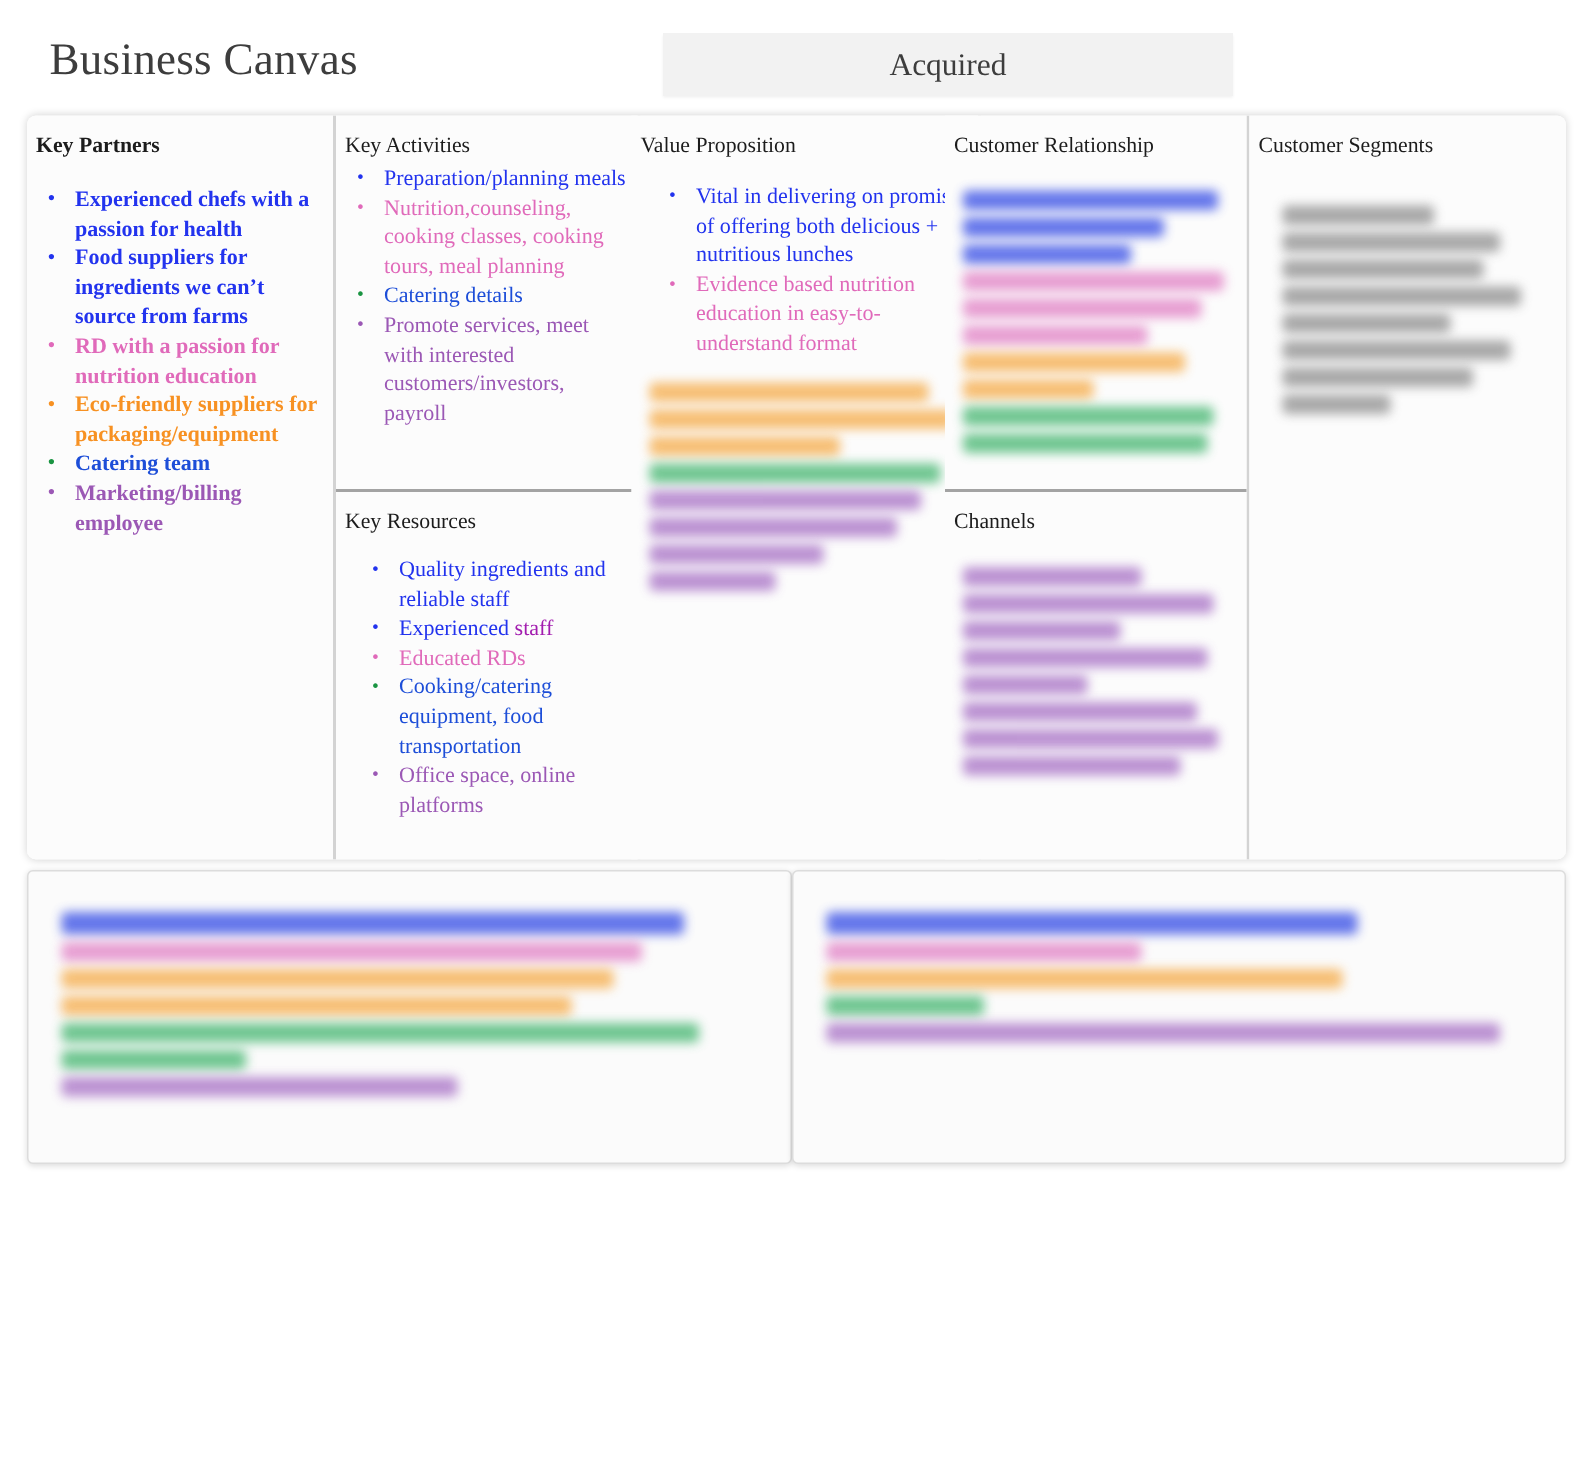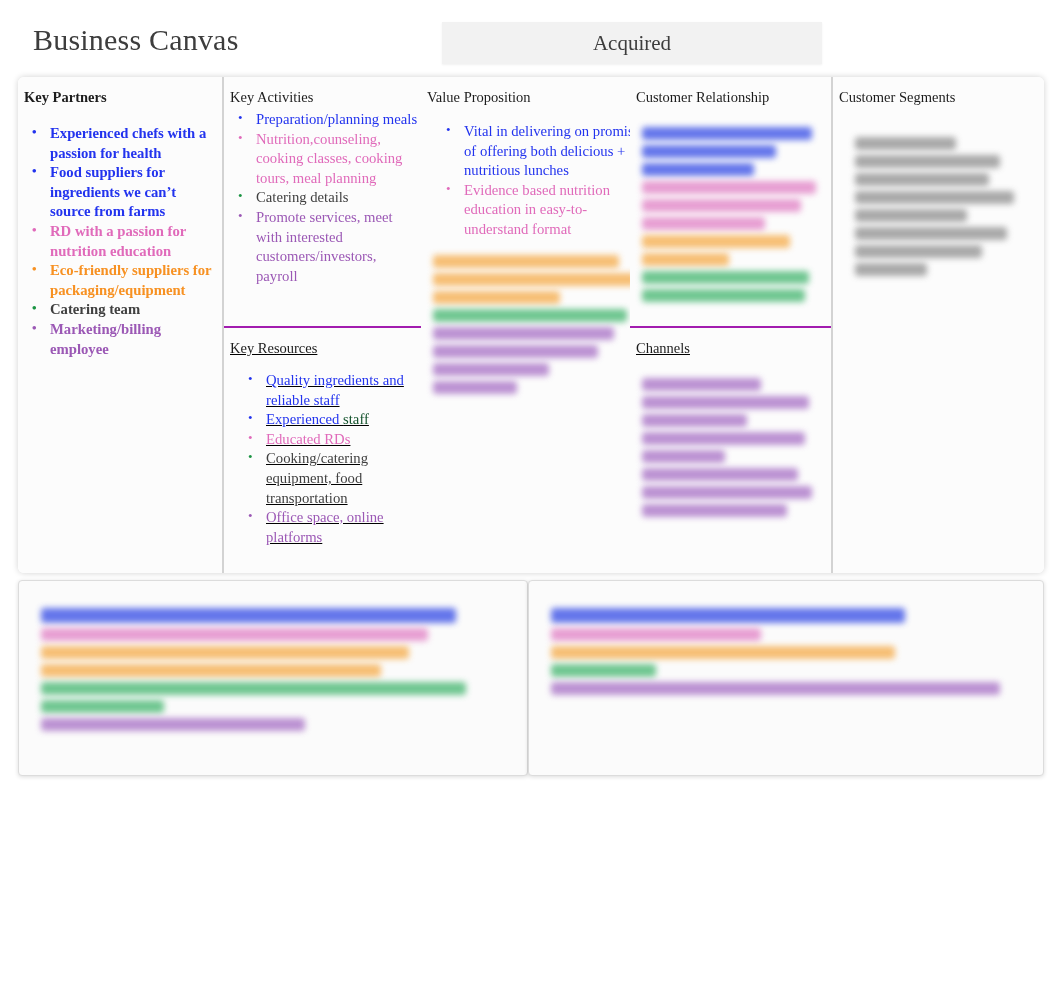--- a/index.html
+++ b/index.html
@@ -41,21 +41,21 @@
     border-right:2px solid #d3d3d3;
     box-sizing:border-box;
   }
   .cell{
     position:absolute;left:0;right:0;
     background:#fcfcfc;
     box-sizing:border-box;
     overflow:hidden;
     padding:0;
   }
-  .cell.split-bottom{border-top:2px solid #a21caf;text-decoration:underline;}
+  .cell.split-bottom{border-top:2px solid #a3a3a3;}
   .cell-title{
     font-size:14.5px;color:#1c1c1c;
     padding:12px 0 4px 6px;
     white-space:nowrap;
   }
   ul.blist{
     list-style:none;margin:0;padding:0 6px 0 12px;
   }
   ul.blist li{
     position:relative;
@@ -70,26 +70,26 @@
     font-size:13px;
   }
 
   
   .c-blue{color:#2233ee;}
   .c-blue:before{color:#2233ee;}
   .c-pink{color:#e06aba;}
   .c-pink:before{color:#e06aba;}
   .c-orange{color:#f79122;}
   .c-orange:before{color:#f79122;}
-  .c-green{color:#404040;}
+  .c-green{color:#1d4ed8;}
   .c-green:before{color:#1a9442;}
   .c-purple{color:#9b58b5;}
   .c-purple:before{color:#9b58b5;}
 
-  .inline-pink{color:#14532d;}
+  .inline-pink{color:#a21caf;}
 
   
   .redacted{
     padding:4px 8px 0 12px;
   }
   .rline{
     height:13px;margin:5px 0;border-radius:3px;
     filter:blur(3.4px);
     opacity:.85;
   }

